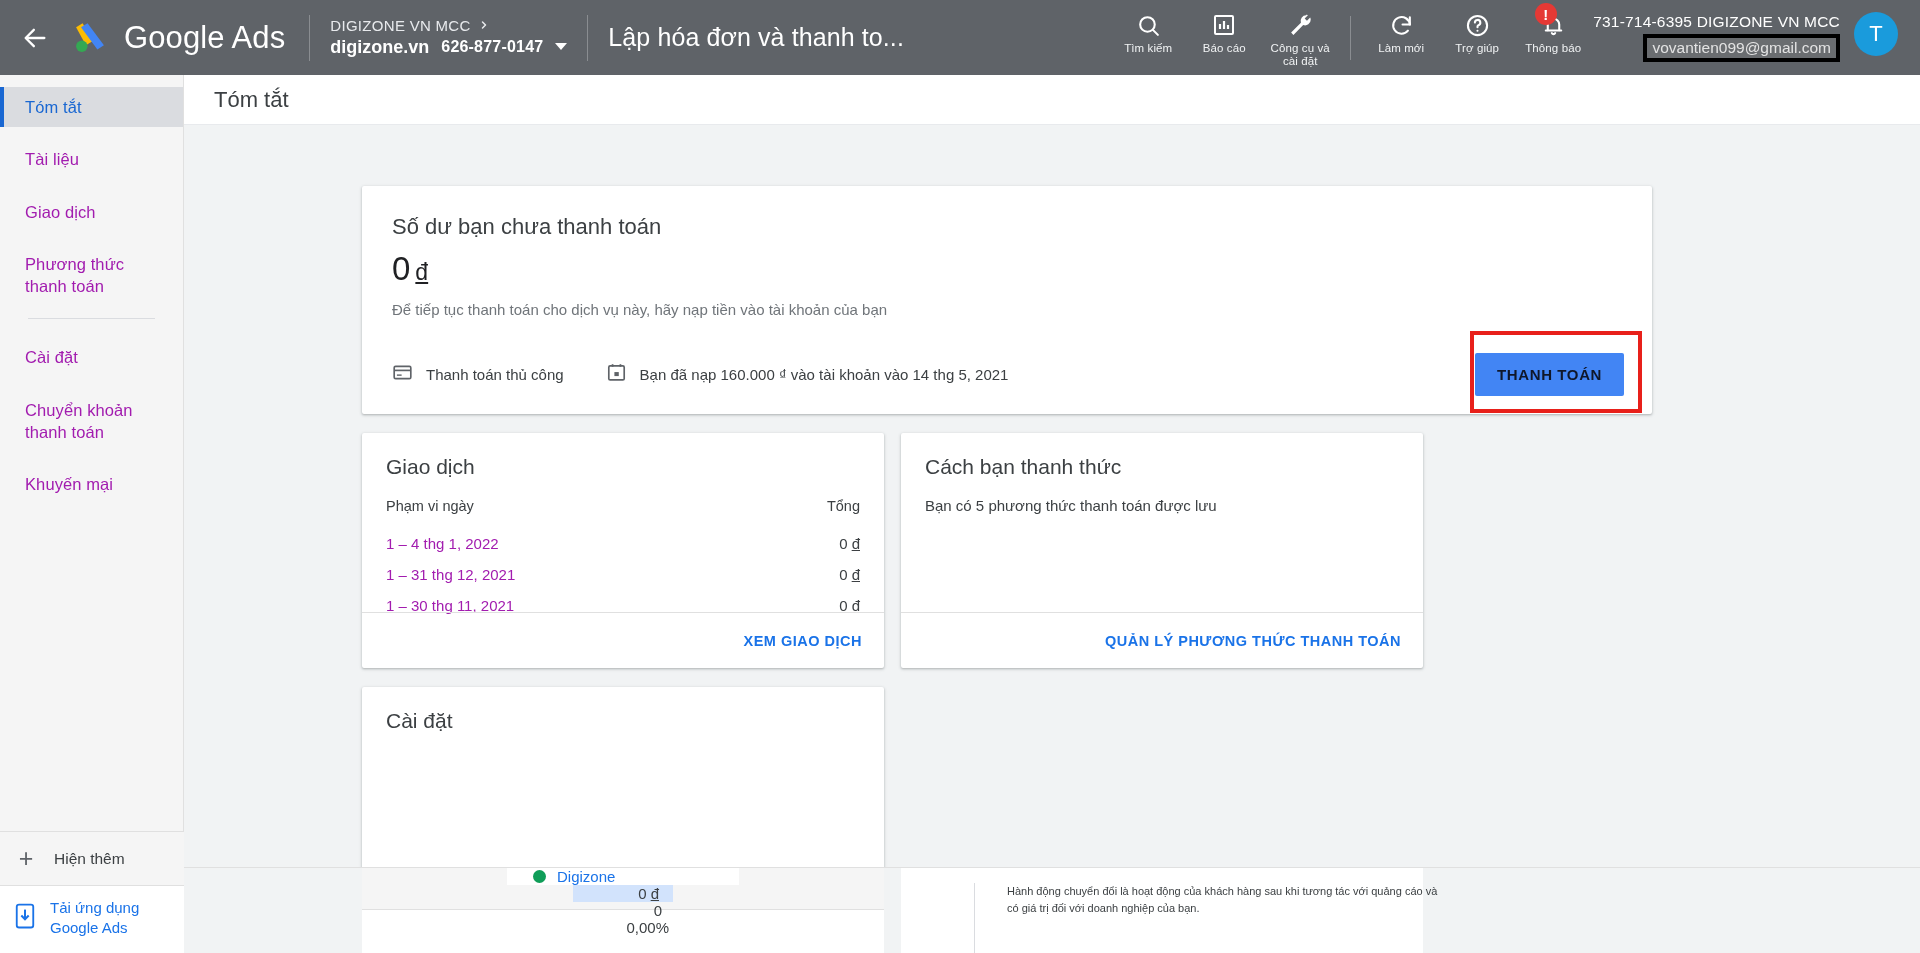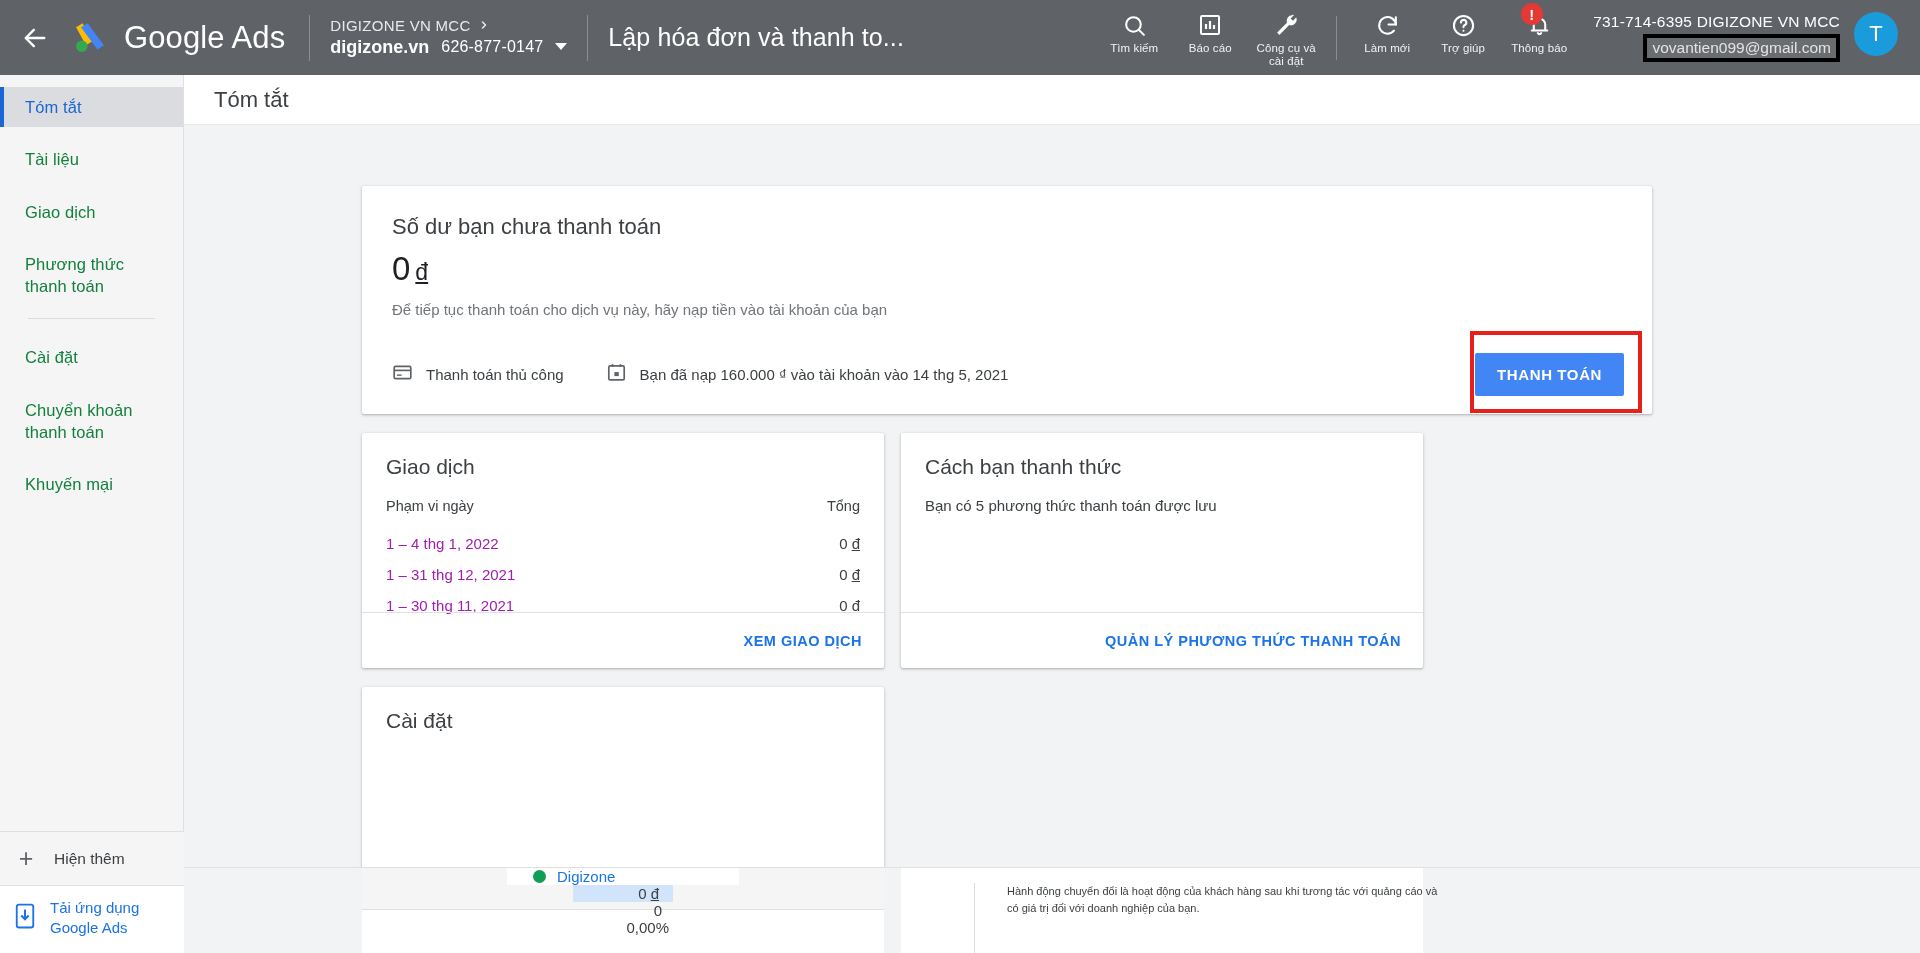--- a/index.html
+++ b/index.html
@@ -33,21 +33,21 @@
   .brand-logo { width: 40px; height: 36px; display: block; }
   .brand-text {
     font-size: 31px; letter-spacing: 0.1px; color: #fff;
     font-family: "Liberation Sans", sans-serif; font-weight: 400;
   }
   .vdiv { width: 1px; height: 46px; background: #8a8d91; margin: 0 20px; }
   .acct { display: flex; flex-direction: column; justify-content: center; cursor: pointer; line-height: 1.25; }
   .acct-row1 { display: flex; align-items: center; gap: 7px; font-size: 15px; color: #e8eaed; letter-spacing: .3px;}
   .acct-row2 { display: flex; align-items: center; gap: 12px; font-size: 18px; color: #fff; }
   .acct-name { font-weight: bold; }
-  .acct-id { font-weight: 400; font-size: 16px; letter-spacing: .2px;}
+  .acct-id { font-weight: 700; font-size: 16px; letter-spacing: .2px;}
   .caret-d { width: 0; height: 0; border-left: 6px solid transparent; border-right: 6px solid transparent; border-top: 7px solid #fff; }
   .chev-r { display:inline-block; }
   .page-title-top {
     font-size: 25px; color: #fff; letter-spacing: .1px; white-space: nowrap;
   }
   .top-spacer { flex: 1 1 auto; }
   .top-actions { display: flex; align-items: flex-start; height: 75px; padding-top: 12px; }
   .top-action {
     width: 76px; min-width: 76px;
     display: flex; flex-direction: column; align-items: center; gap: 4px;
@@ -57,21 +57,21 @@
   .top-action .ico { height: 26px; display: flex; align-items: center; justify-content: center; position: relative; }
   .vdiv2 { width: 1px; height: 44px; background: #8a8d91; margin: 4px 12px 0 12px; }
   .badge-excl {
     position: absolute; top: -9px; right: 9px;
     width: 22px; height: 22px; border-radius: 50%;
     background: #e53935; color: #fff;
     font-size: 15px; font-weight: bold;
     display: flex; align-items: center; justify-content: center;
     line-height: 1;
   }
-  .acct-info { display:flex; flex-direction: column; align-items: flex-end; margin-left: 16px; margin-right: 14px; line-height: 1.3;}
+  .acct-info { display:flex; flex-direction: column; align-items: flex-end; margin-left: 2px; margin-right: 14px; line-height: 1.3;}
   .acct-info .l1 { font-size: 15.5px; color: #fff; letter-spacing: .2px; white-space: nowrap;}
   .acct-info .l2 {
     font-size: 15.5px; color: #e3e3e3; white-space: nowrap;
     border: 4px solid #000; padding: 0px 5px; margin-top: 2px;
     background: #6a6d70;
   }
   .avatar {
     width: 44px; height: 44px; border-radius: 50%;
     background: #1a9bdc; color: #fff;
     display: flex; align-items: center; justify-content: center;
@@ -83,21 +83,21 @@
     position: absolute; top: 75px; left: 0;
     width: 184px; height: 878px;
     background: #f5f5f5;
     border-right: 1px solid #e0e0e0;
     z-index: 30;
   }
   .side-list { padding-top: 12px; }
   .side-item {
     position: relative;
     padding: 9px 16px 9px 25px;
-    font-size: 16.5px; color: #15803d; line-height: 1.35;
+    font-size: 16.5px; color: #a21caf; line-height: 1.35;
     cursor: pointer; letter-spacing: .1px;
     margin-bottom: 12px;
   }
   .side-item.active { background: #dadce0; color: #1967d2; }
   .side-item.active::before {
     content: ""; position: absolute; left: 0; top: 0;
     width: 4px; height: 100%; background: #1967d2;
   }
   .side-sep { height: 1px; background: #dadce0; margin: 6px 28px 18px 28px; }
   .side-bottom {
@@ -154,21 +154,21 @@
   .bal-amount { font-size: 33px; color: #202124; margin-top: 10px; font-weight: 400; }
   .bal-amount .cur { font-size: 23px; text-decoration: underline; margin-left: 5px; }
   .bal-sub { font-size: 15px; color: #70757a; margin-top: 13px; }
   .bal-row {
     position: absolute; left: 30px; bottom: 28px; right: 30px;
     display: flex; align-items: center; gap: 42px;
   }
   .bal-meta { display: flex; align-items: center; gap: 13px; font-size: 15px; color: #3c4043; }
   .btn-pay {
     position: absolute; right: 28px; bottom: 18px;
-    background: #4285f4; color: #ffffff; border: none;
+    background: #4285f4; color: #0f172a; border: none;
     font-size: 15px; font-weight: bold; letter-spacing: .6px;
     padding: 13px 22px; cursor: pointer; border-radius: 2px;
     font-family: "Liberation Sans", sans-serif;
   }
   .pay-highlight {
     position: absolute; right: 10px; bottom: 1px;
     width: 172px; height: 82px;
     border: 4px solid #e8201a; pointer-events: none; z-index: 5;
   }
 

